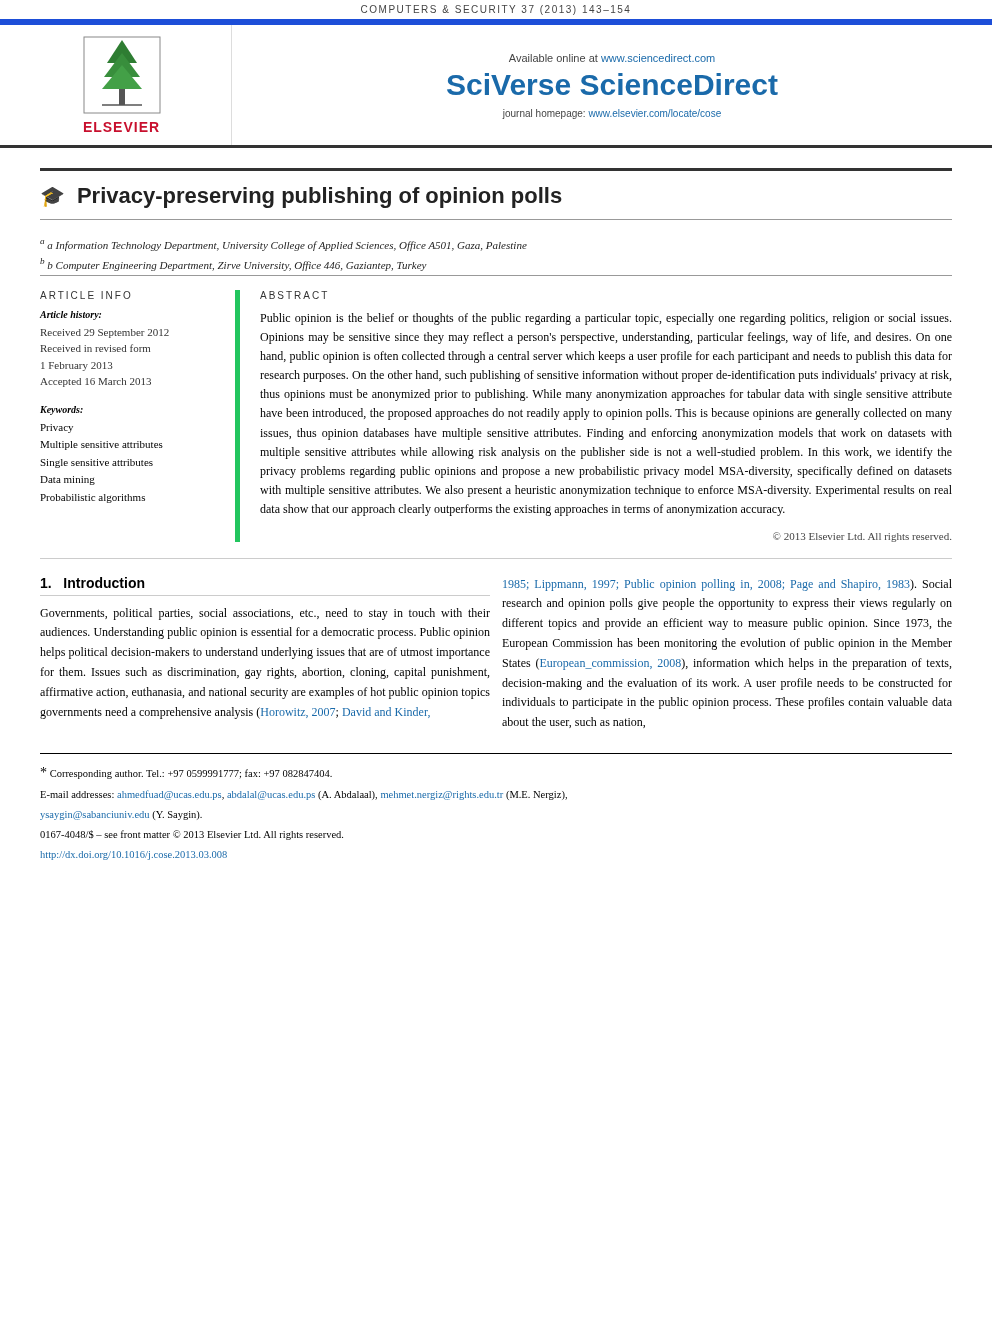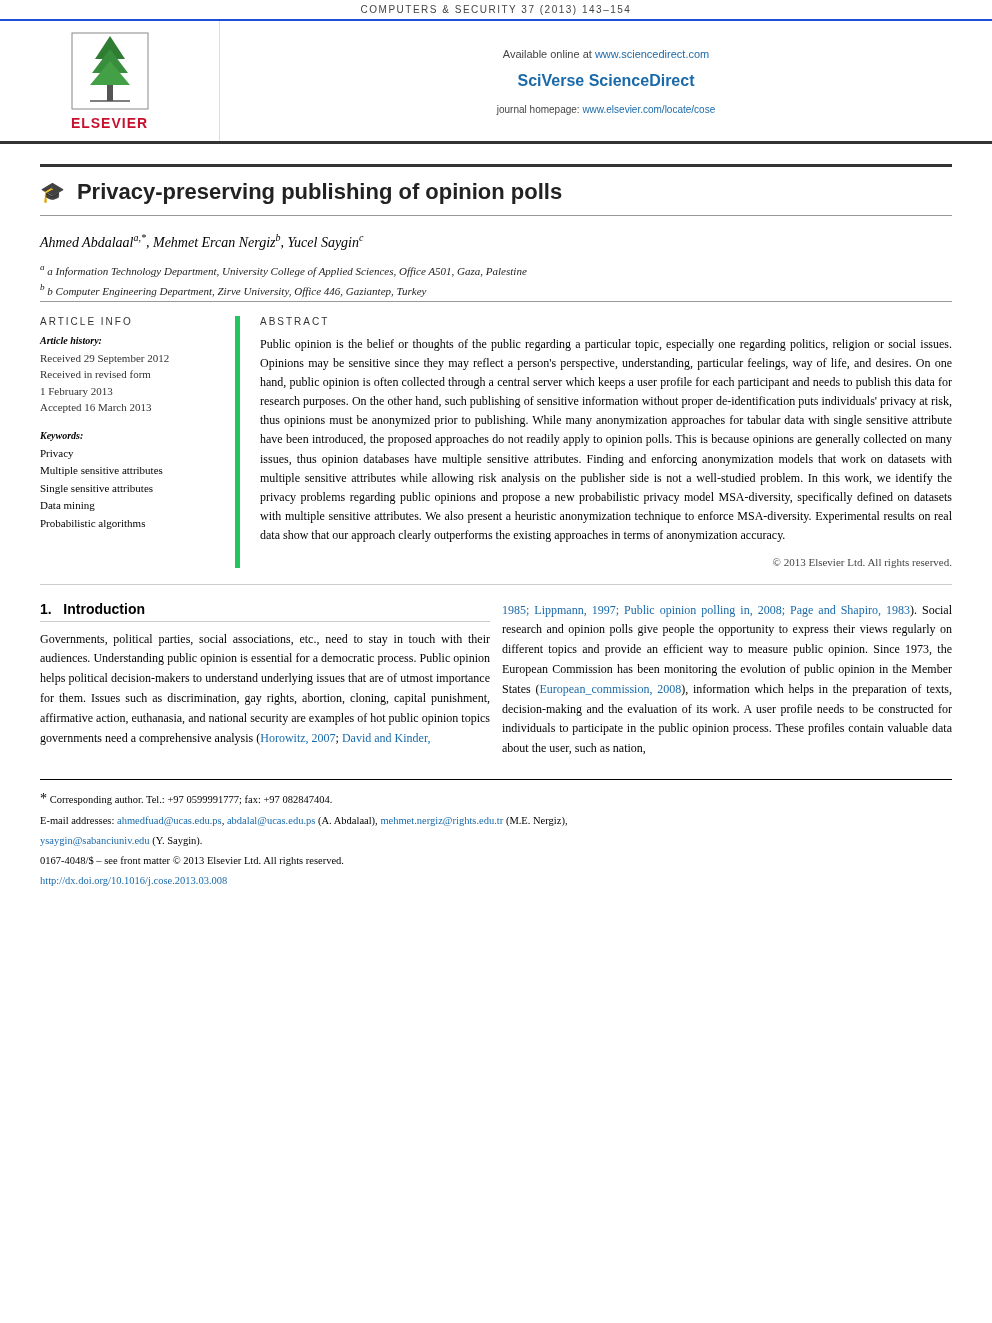--- a/index.html
+++ b/index.html
@@ -8,21 +8,21 @@
       background: #fff;
       width: 992px;
       min-height: 1323px;
       font-size: 13px;
       color: #000;
     }
 
     
     .top-bar {
       background: #fff;
-      border-bottom: 2px solid #1d4ed8;
+      border-bottom: 6px solid #1d4ed8;
       text-align: center;
       padding: 4px 0;
       font-size: 10px;
       font-family: Arial, sans-serif;
       letter-spacing: 1.5px;
       color: #444;
       text-transform: uppercase;
     }
 
     
@@ -34,20 +34,21 @@
     }
 
     .header-left {
       width: 220px;
       display: flex;
       flex-direction: column;
       align-items: center;
       justify-content: center;
       padding: 10px;
       border-right: 1px solid #ddd;
+      margin-left: 12px;
     }
 
     .elsevier-logo {
       display: flex;
       flex-direction: column;
       align-items: center;
     }
 
     .logo-tree {
       width: 80px;
@@ -80,25 +81,25 @@
     }
 
     .sciverse-link {
       color: #1a6aaa;
       text-decoration: none;
       font-size: 11px;
       font-family: Arial, sans-serif;
     }
 
     .sciverse-logo {
-      font-size: 16px;
+      font-size: 30px;
       font-family: Arial, sans-serif;
       color: #1a6aaa;
       font-weight: bold;
-      margin: 8px 0;
+      margin: 0 0;
     }
 
     .journal-homepage {
       font-size: 10px;
       font-family: Arial, sans-serif;
       color: #444;
       margin-top: 6px;
     }
 
     .journal-homepage a {
@@ -355,25 +356,20 @@
 
 </div>
 
 <div class="article">
 
   <div class="article-title-bar">
     <span class="article-icon">🎓</span>
     <h1 class="article-title">Privacy-preserving publishing of opinion polls</h1>
   </div>
 
-  <div class="authors">
-    <span>Ahmed Abdalaal</span><sup class="author-sup">a,*</sup>,
-    <span>Mehmet Ercan Nergiz</span><sup class="author-sup">b</sup>,
-    <span>Yucel Saygin</span><sup class="author-sup">c</sup>
-  </div>
 
   <div class="affiliations">
     <span class="affiliation-line">
       <sup>a</sup> <span>a Information Technology Department, University College of Applied Sciences, Office A501, Gaza, Palestine</span>
     </span>
     <span class="affiliation-line">
       <sup>b</sup> <span>b Computer Engineering Department, Zirve University, Office 446, Gaziantep, Turkey</span>
     </span>
   </div>
 

